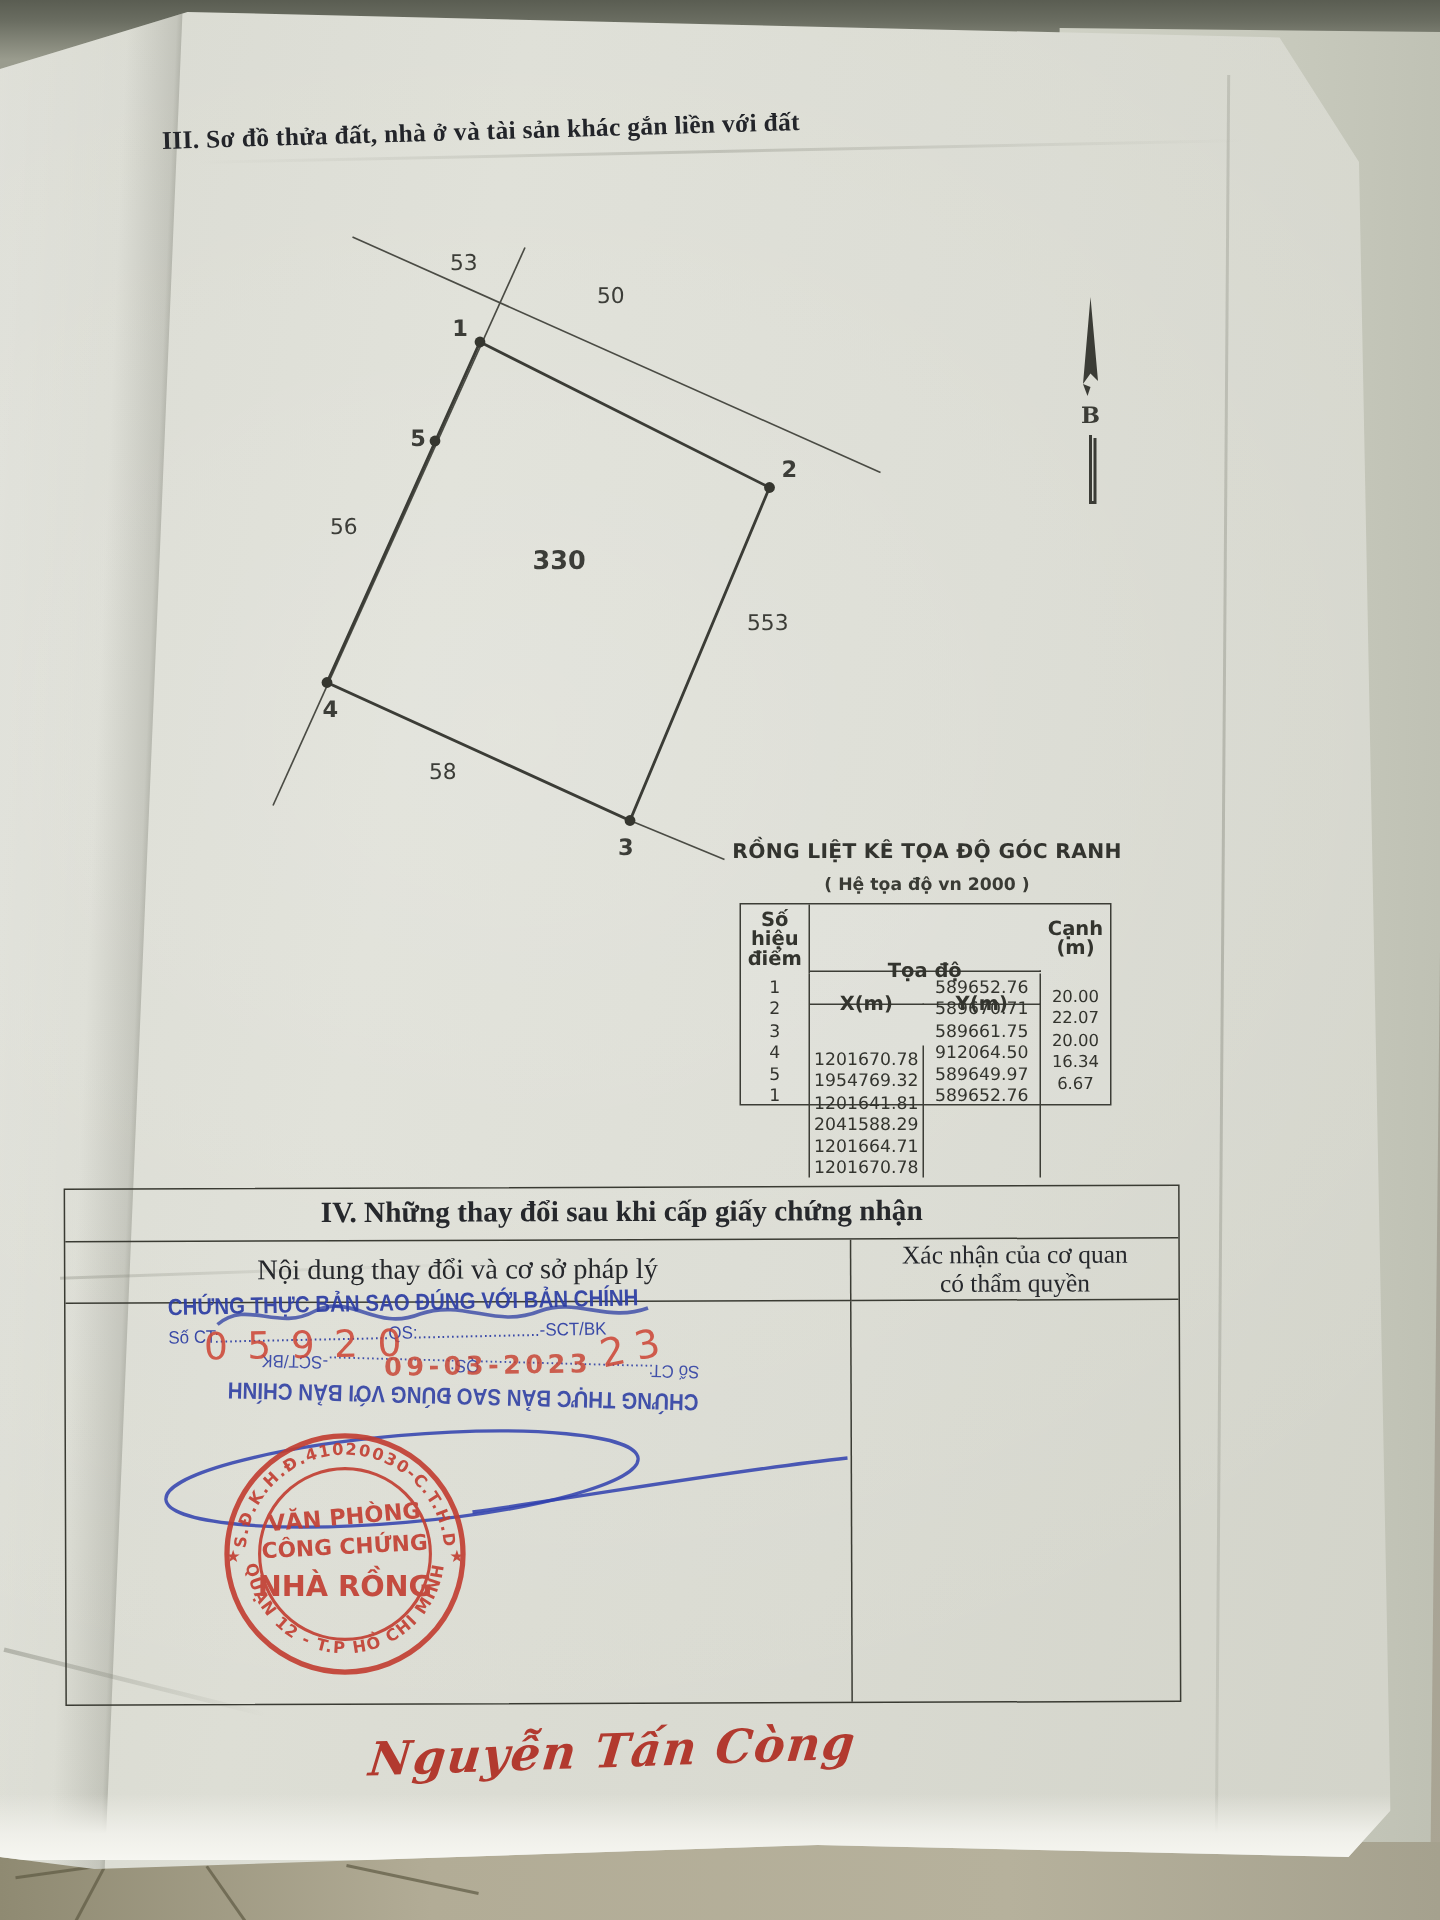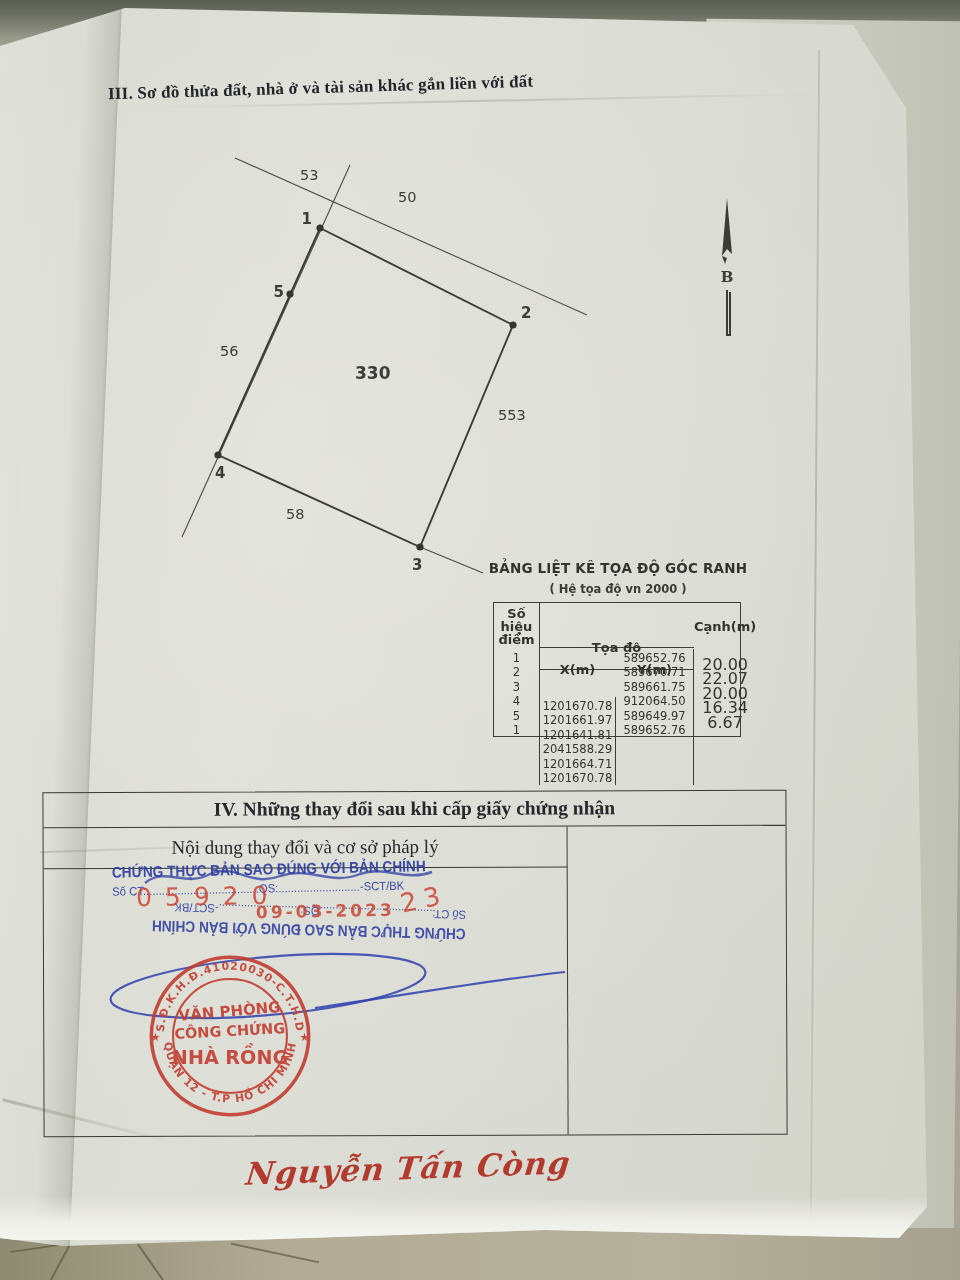--- a/index.html
+++ b/index.html
@@ -58,24 +58,24 @@
   .ct{position:absolute;left:493px;top:602px;width:246px;height:133px;border:1.6px solid #3c3d36;
       display:grid;grid-template-columns:46px 76px 78px 1fr;grid-template-rows:22px 24px 1fr;
       font-family:"DejaVu Sans",sans-serif;color:#33342e;background:rgba(255,255,255,.08);}
   .ct div{box-sizing:border-box;}
   .ct .hd{font-weight:bold;font-size:13px;display:flex;align-items:center;justify-content:center;text-align:center;line-height:13px;}
   .ct .b{font-size:11.5px;text-align:center;line-height:14.4px;padding-top:2px;}
   .br{border-right:1.2px solid #3c3d36;}
   .bb{border-bottom:1.2px solid #3c3d36;margin-top:44px;}
   .ct .c-point{grid-row:1/3;grid-column:1;flex-direction:column;}
   .ct .c-toado{grid-row:1;grid-column:2/4;}
-  .ct .c-canh{grid-row:1/3;grid-column:4;flex-direction:row;}
+  .ct .c-canh{grid-row:1/3;grid-column:4;flex-direction:column;}
   .ct .c-x{grid-row:2;grid-column:2;}
   .ct .c-y{grid-row:2;grid-column:3;}
-  .ct .b-canh{padding-top:9px;line-height:14.4px;font-size:16px;text-align:center;}
+  .ct .b-canh{padding-top:9px;line-height:14.4px;font-size:11px;text-align:center;}
 
   
   .s4{position:absolute;left:43px;top:791px;width:742px;height:343px;border:1.8px solid #3a3b33;
       display:grid;grid-template-rows:35px 41px 1fr;grid-template-columns:524px 1fr;
       transform:rotate(-.2deg);color:#26282c;}
   .s4 div{box-sizing:border-box;}
   .s4-title{grid-row:1;grid-column:1/3;display:flex;align-items:center;justify-content:center;
       font-weight:bold;font-size:19.5px;border-bottom:1.4px solid #3a3b33;}
   .s4-hl{grid-row:2;grid-column:1;display:flex;align-items:center;justify-content:center;
       font-size:19px;border-right:1.4px solid #3a3b33;border-bottom:1.4px solid #3a3b33;}
@@ -159,21 +159,21 @@
       <text x="255" y="239" font-size="17" font-weight="bold">330</text>
     </svg>
 
     <svg class="north-svg" width="60" height="150" viewBox="0 0 60 150">
       <polygon points="29,6 24,64 29,57 34,62" fill="#3b3c36"></polygon>
       <polygon points="24,64 29,66 27,72" fill="#3b3c36"></polygon>
       <text x="29" y="90" font-size="15" font-weight="bold" font-family="DejaVu Serif, serif" text-anchor="middle" fill="#3b3c36">B</text>
       <path d="M29,98 L29,143 L32,143 L32,100" fill="none" stroke="#3b3c36" stroke-width="2"></path>
     </svg>
 
-    <div class="ct-title">BẢNG LIỆT KÊ TỌA ĐỘ GÓC RANH</div>
+    <div class="ct-title">RỒNG LIỆT KÊ TỌA ĐỘ GÓC RANH</div>
     <div class="ct-sub">( Hệ tọa độ vn 2000 )</div>
 
     <div class="ct">
       <div class="hd br c-point">
         <span>Số hiệu</span>
         <span>điểm</span>
       </div>
       <div class="hd br bb c-toado">Tọa độ</div>
       <div class="hd c-canh">
         <span>Cạnh</span>
@@ -185,21 +185,21 @@
       <div class="b br" style="grid-row:3;grid-column:1;">
         <div>1</div>
         <div>2</div>
         <div>3</div>
         <div>4</div>
         <div>5</div>
         <div>1</div>
       </div>
       <div class="b br" style="grid-row:3;grid-column:2;margin-top:48px;">
         <div>1201670.78</div>
-        <div>1201661.97</div>
+        <div>1954769.32</div>
         <div>1201641.81</div>
         <div>2041588.29</div>
         <div>1201664.71</div>
         <div>1201670.78</div>
       </div>
       <div class="b br" style="grid-row:3;grid-column:3;">
         <div>589652.76</div>
         <div>589670.71</div>
         <div>589661.75</div>
         <div>912064.50</div>
@@ -211,20 +211,24 @@
         <div>22.07</div>
         <div>20.00</div>
         <div>16.34</div>
         <div>6.67</div>
       </div>
     </div>
 
     <div class="s4">
       <div class="s4-title">IV. Những thay đổi sau khi cấp giấy chứng nhận</div>
       <div class="s4-hl">Nội dung thay đổi và cơ sở pháp lý</div>
+      <div class="s4-hr">
+        <span>Xác nhận của cơ quan</span>
+        <span>có thẩm quyền</span>
+      </div>
       <div class="s4-bl"></div>
       <div class="s4-br"></div>
     </div>
 
     <div class="stamp-a blue">
       <div class="st-l1">CHỨNG THỰC BẢN SAO ĐÚNG VỚI BẢN CHÍNH</div>
       <div class="st-l2">Số CT:....................................QS:..........................-SCT/BK</div>
     </div>
 
     <div class="stamp-b blue">

